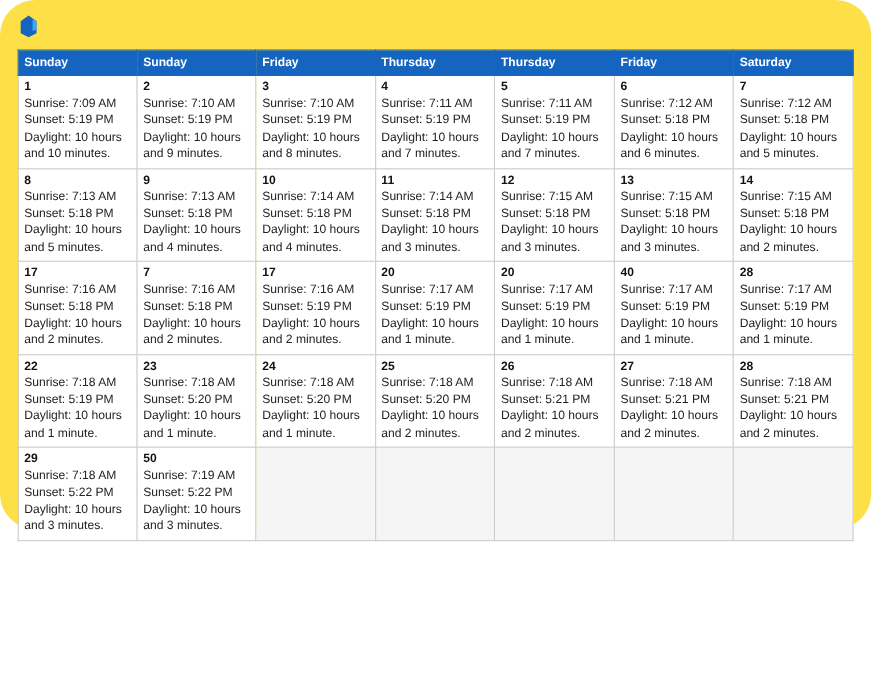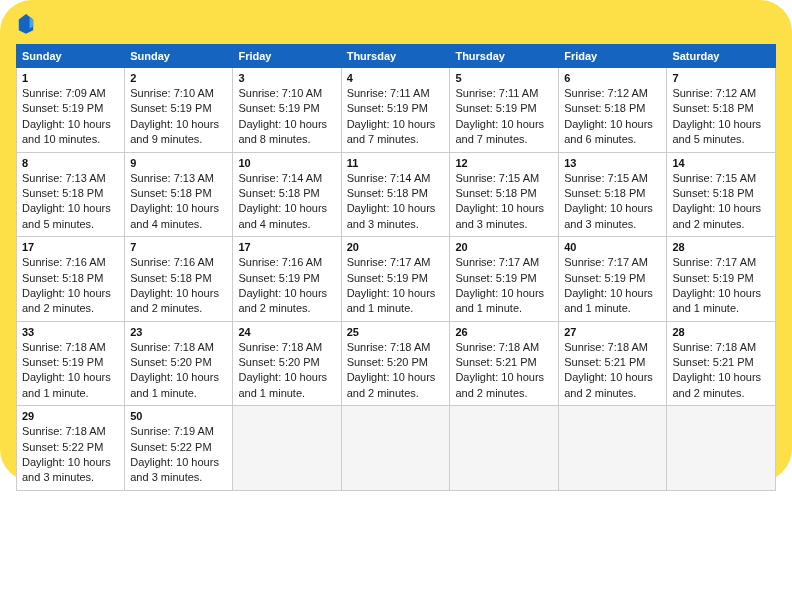--- a/index.html
+++ b/index.html
@@ -214,21 +214,21 @@
             <span class="day-num">40</span>
             <div class="day-info">Sunrise: 7:17 AM<br>Sunset: 5:19 PM<br>Daylight: 10 hours and 1 minute.</div>
           </td>
           <td>
             <span class="day-num">28</span>
             <div class="day-info">Sunrise: 7:17 AM<br>Sunset: 5:19 PM<br>Daylight: 10 hours and 1 minute.</div>
           </td>
         </tr>
         <tr>
           <td>
-            <span class="day-num">33</span>
+            <span class="day-num">22</span>
             <div class="day-info">Sunrise: 7:18 AM<br>Sunset: 5:19 PM<br>Daylight: 10 hours and 1 minute.</div>
           </td>
           <td>
             <span class="day-num">23</span>
             <div class="day-info">Sunrise: 7:18 AM<br>Sunset: 5:20 PM<br>Daylight: 10 hours and 1 minute.</div>
           </td>
           <td>
             <span class="day-num">24</span>
             <div class="day-info">Sunrise: 7:18 AM<br>Sunset: 5:20 PM<br>Daylight: 10 hours and 1 minute.</div>
           </td>

